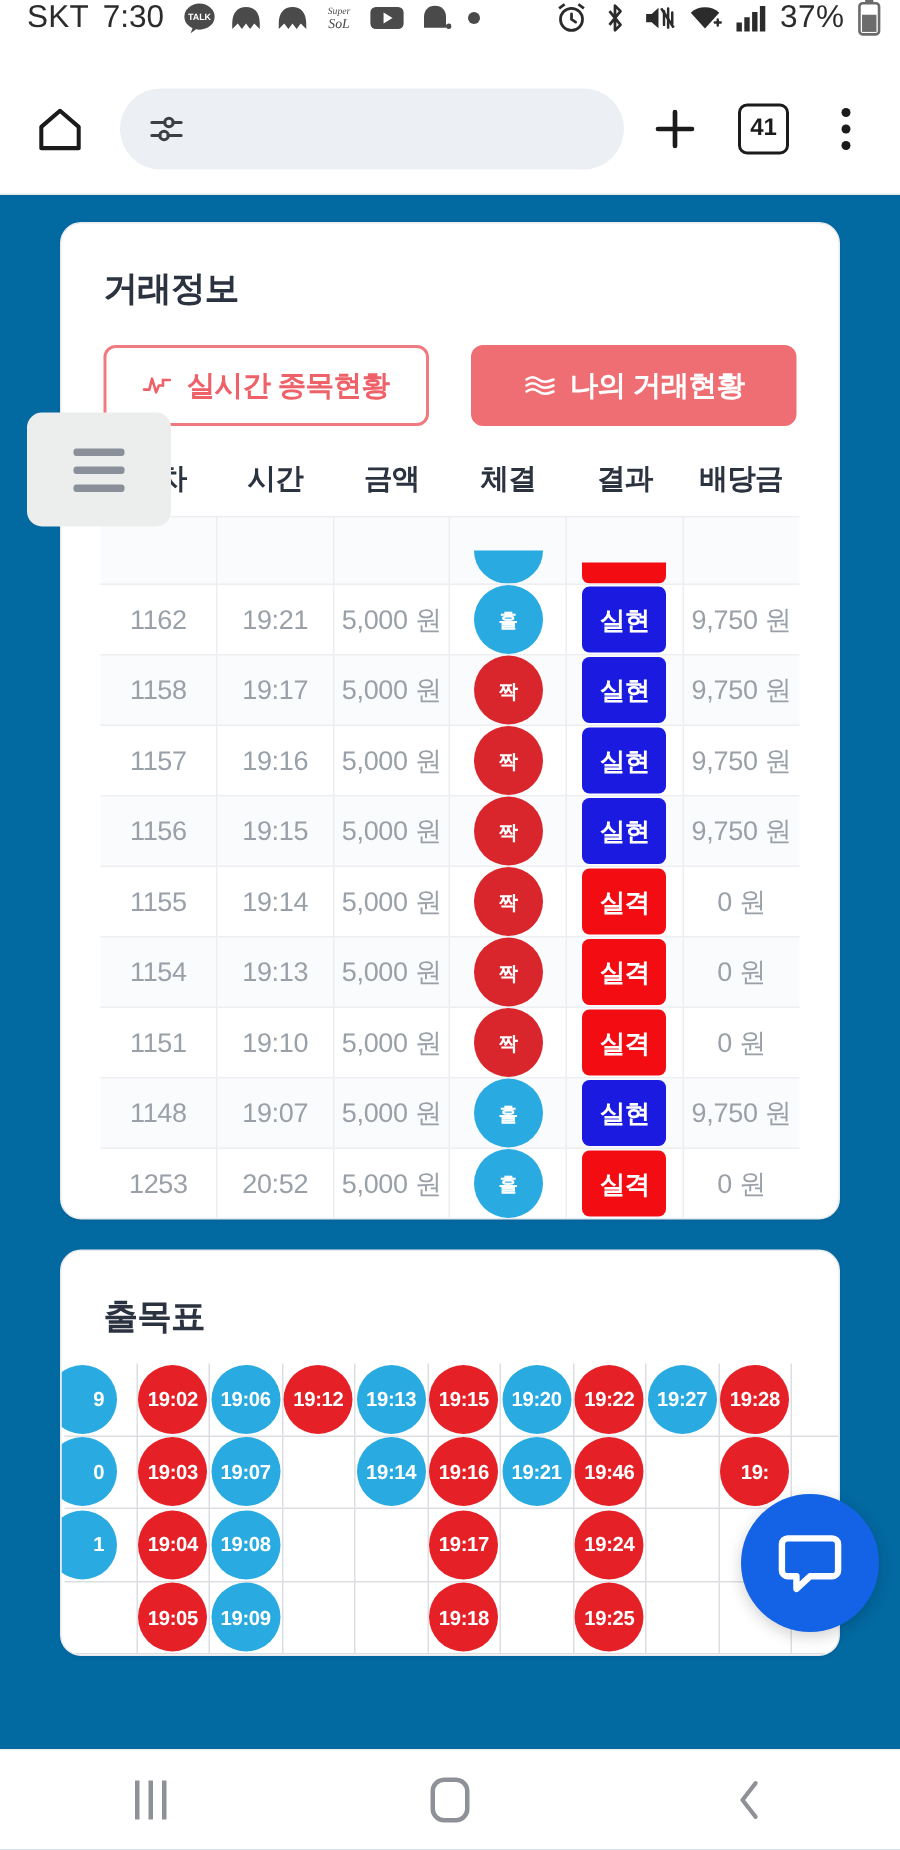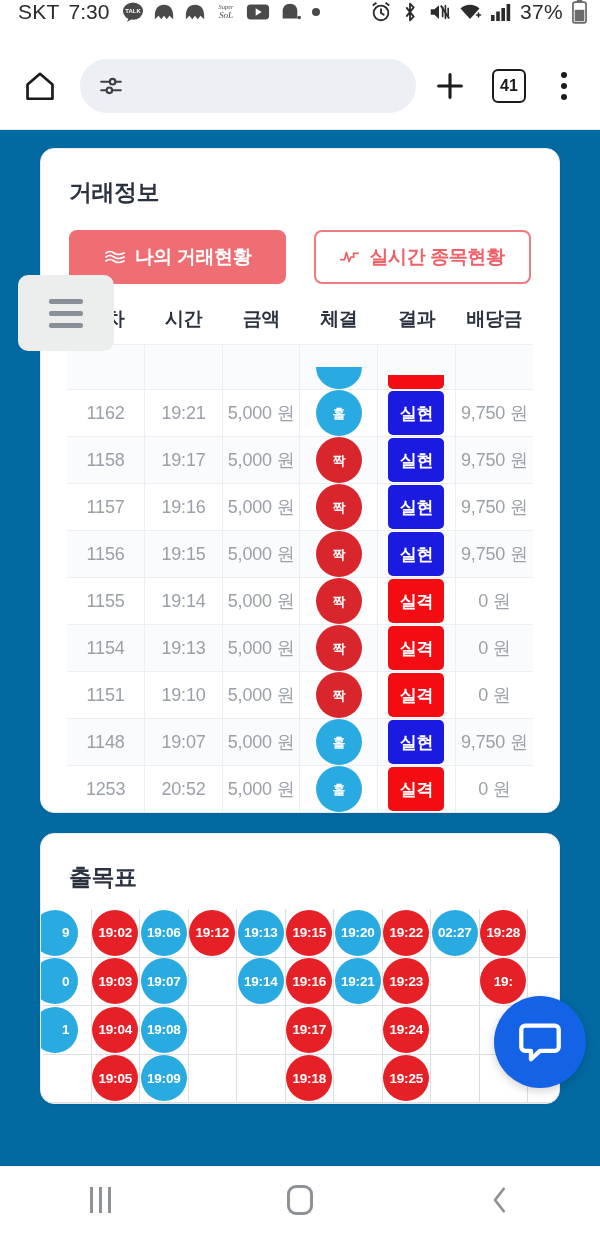--- a/index.html
+++ b/index.html
@@ -374,38 +374,38 @@
         <i></i>
         <i></i>
         <i></i>
       </span>
   </div>
 
   <div class="card">
     <div class="card-title">거래정보</div>
 
     <div class="tabrow">
+      <div class="tabbtn outline">
+        <span class="ico">
+          <svg width="20" height="16" viewBox="0 0 22 16">
+              <path d="M1 11 L5 11 L7 3 L10 13 L12 8 L15 8" fill="none" stroke="#ef6168" stroke-width="1.9" stroke-linecap="round" stroke-linejoin="round"></path>
+              <path d="M15 8 L15 4 L20 4" fill="none" stroke="#ef6168" stroke-width="1.9" stroke-linecap="round"></path>
+            </svg>
+        </span>
+        <span>실시간 종목현황</span>
+      </div>
       <div class="tabbtn filled">
         <span class="ico">
           <svg width="22" height="16" viewBox="0 0 22 16">
               <path d="M2 4 Q6 1 10 4 T20 4" fill="none" stroke="#fff" stroke-width="1.7" stroke-linecap="round"></path>
               <path d="M2 8 Q6 5 10 8 T20 8" fill="none" stroke="#fff" stroke-width="1.7" stroke-linecap="round"></path>
               <path d="M2 12 Q6 9 10 12 T20 12" fill="none" stroke="#fff" stroke-width="1.7" stroke-linecap="round"></path>
             </svg>
         </span>
         <span>나의 거래현황</span>
-      </div>
-      <div class="tabbtn outline">
-        <span class="ico">
-          <svg width="20" height="16" viewBox="0 0 22 16">
-              <path d="M1 11 L5 11 L7 3 L10 13 L12 8 L15 8" fill="none" stroke="#ef6168" stroke-width="1.9" stroke-linecap="round" stroke-linejoin="round"></path>
-              <path d="M15 8 L15 4 L20 4" fill="none" stroke="#ef6168" stroke-width="1.9" stroke-linecap="round"></path>
-            </svg>
-        </span>
-        <span>실시간 종목현황</span>
       </div>
     </div>
 
     <div class="tablewrap">
       <table class="tx">
         <thead>
           <tr>
             <th>회차</th>
             <th>시간</th>
             <th>금액</th>
@@ -526,21 +526,21 @@
           <div class="cell">
             <div class="ball r">19:15</div>
           </div>
           <div class="cell">
             <div class="ball b">19:20</div>
           </div>
           <div class="cell">
             <div class="ball r">19:22</div>
           </div>
           <div class="cell">
-            <div class="ball b">02:27</div>
+            <div class="ball b">19:27</div>
           </div>
           <div class="cell">
             <div class="ball r">19:28</div>
           </div>
           <div class="cell"></div>
           <div class="cell">
             <div class="ball b" style="margin-left: -24px; padding-left: 22px;">0</div>
           </div>
           <div class="cell">
             <div class="ball r">19:03</div>
@@ -552,21 +552,21 @@
           <div class="cell">
             <div class="ball b">19:14</div>
           </div>
           <div class="cell">
             <div class="ball r">19:16</div>
           </div>
           <div class="cell">
             <div class="ball b">19:21</div>
           </div>
           <div class="cell">
-            <div class="ball r">19:23</div>
+            <div class="ball r">19:46</div>
           </div>
           <div class="cell"></div>
           <div class="cell">
             <div class="ball r">19:</div>
           </div>
           <div class="cell"></div>
           <div class="cell">
             <div class="ball b" style="margin-left: -24px; padding-left: 22px;">1</div>
           </div>
           <div class="cell">

